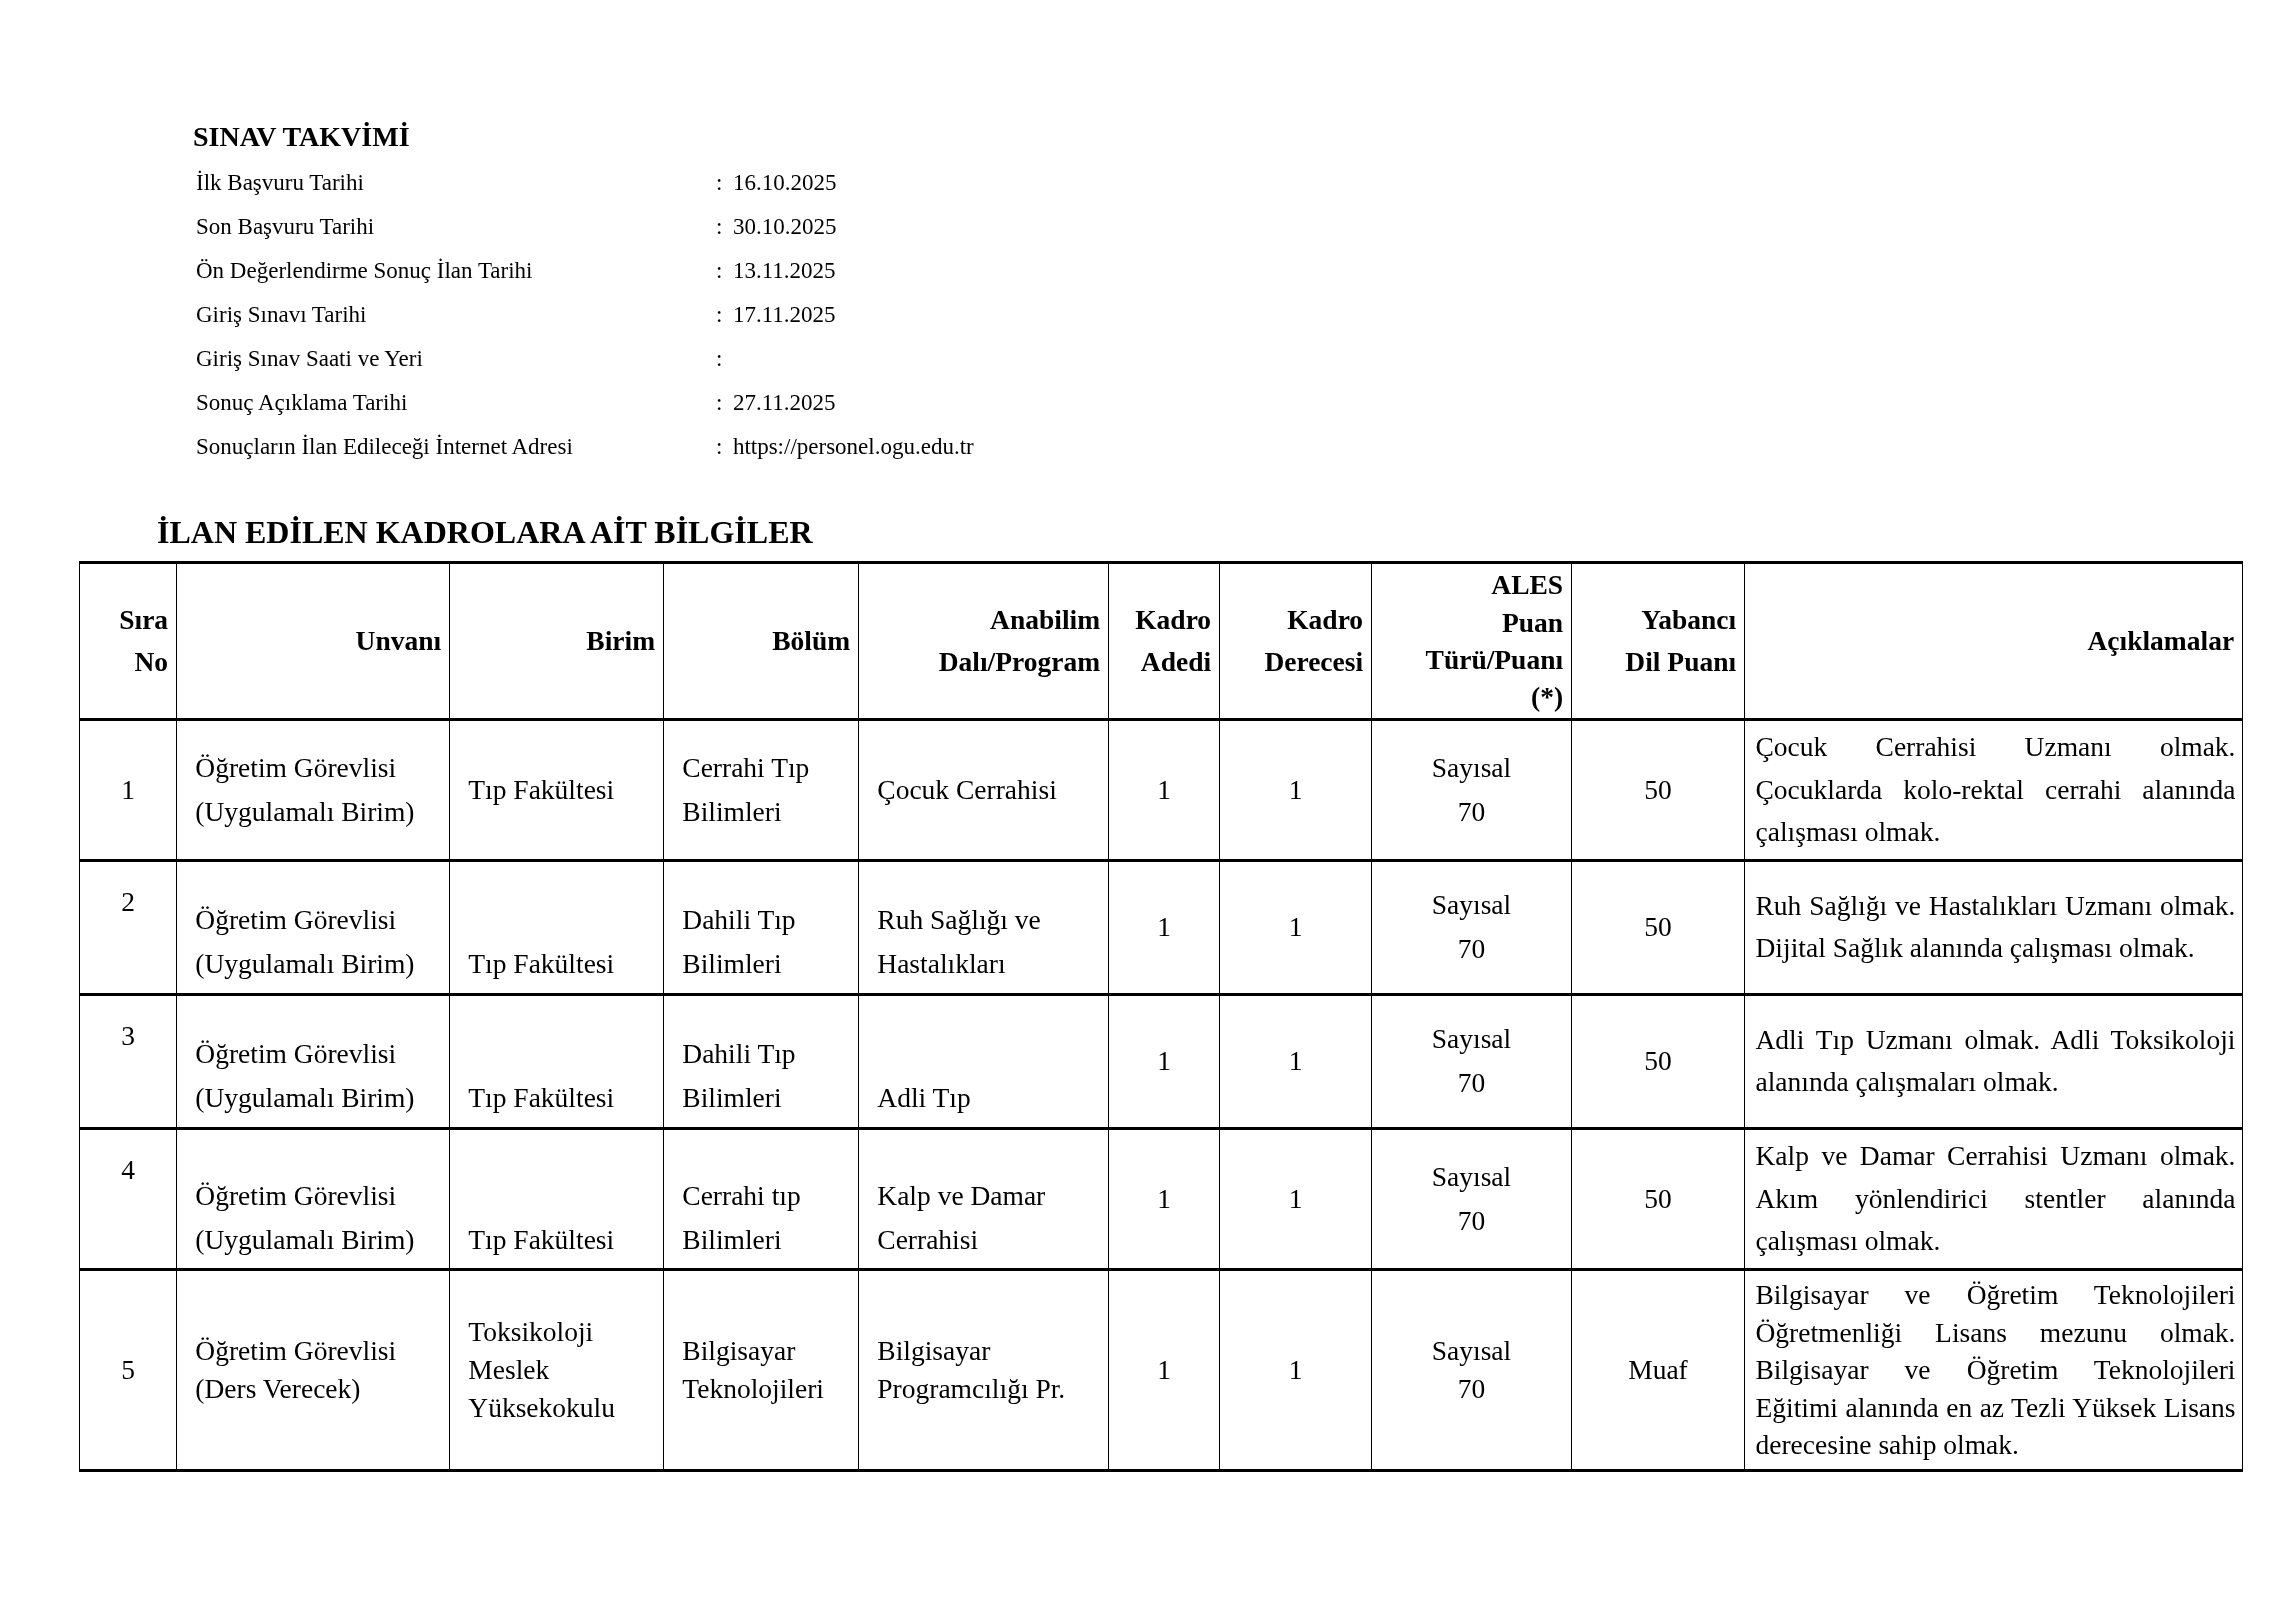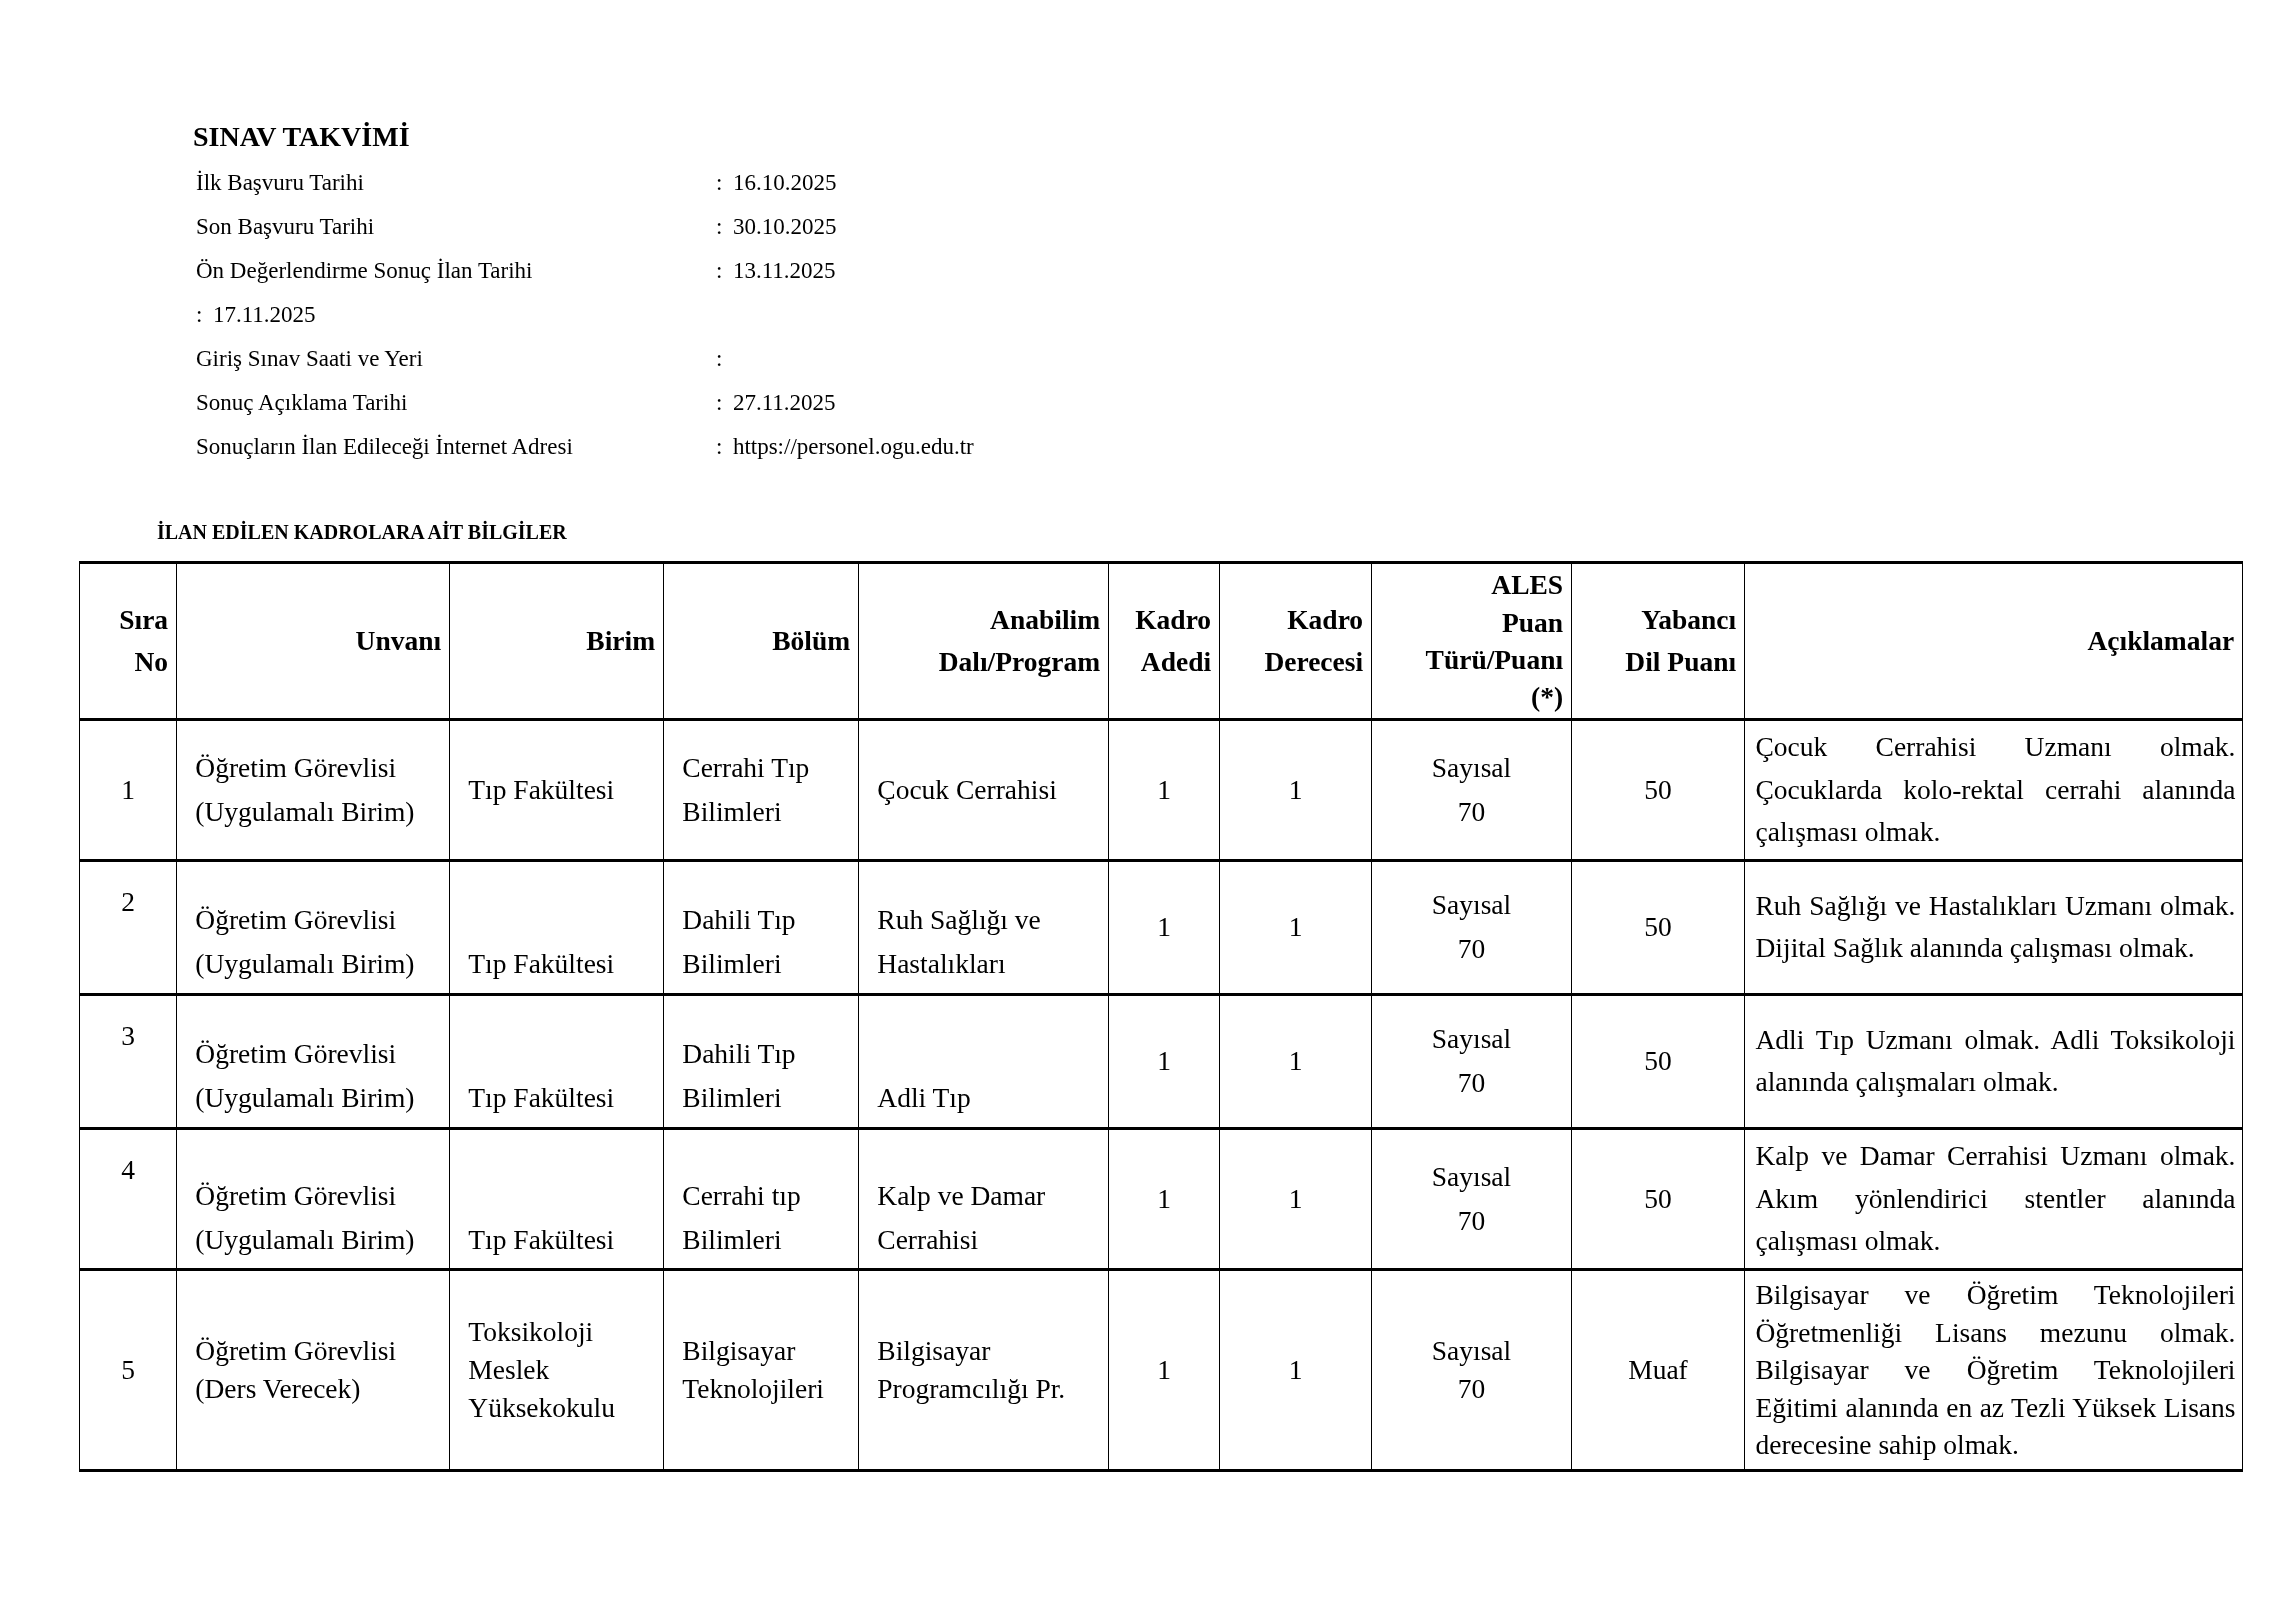--- a/index.html
+++ b/index.html
@@ -19,21 +19,21 @@
     line-height: 33px;
     font-weight: bold;
   }
   .schedule { margin: 7.9px 0 0 196px; }
   .srow { display: flex; font-size: 23px; line-height: 44px; }
   .slabel { width: 520px; flex: none; }
   .scolon { flex: none; margin-right: 10.5px; }
   .svalue { white-space: nowrap; }
   h2.table-title {
     margin: 47px 0 0 157px;
-    font-size: 20px;
+    font-size: 32px;
     line-height: 33px;
     font-weight: bold;
   }
   table.positions {
     margin: 11.8px 0 0 79px;
     width: 2163px;
     border-collapse: collapse;
     table-layout: fixed;
     font-size: 27.5px;
   }
@@ -97,20 +97,21 @@
       <span class="slabel">Son Başvuru Tarihi</span>
       <span class="scolon">:</span>
       <span class="svalue">30.10.2025</span>
     </div>
     <div class="srow">
       <span class="slabel">Ön Değerlendirme Sonuç İlan Tarihi</span>
       <span class="scolon">:</span>
       <span class="svalue">13.11.2025</span>
     </div>
     <div class="srow">
+      <span class="slabel">Giriş Sınavı Tarihi</span>
       <span class="scolon">:</span>
       <span class="svalue">17.11.2025</span>
     </div>
     <div class="srow">
       <span class="slabel">Giriş Sınav Saati ve Yeri</span>
       <span class="scolon">:</span>
     </div>
     <div class="srow">
       <span class="slabel">Sonuç Açıklama Tarihi</span>
       <span class="scolon">:</span>

